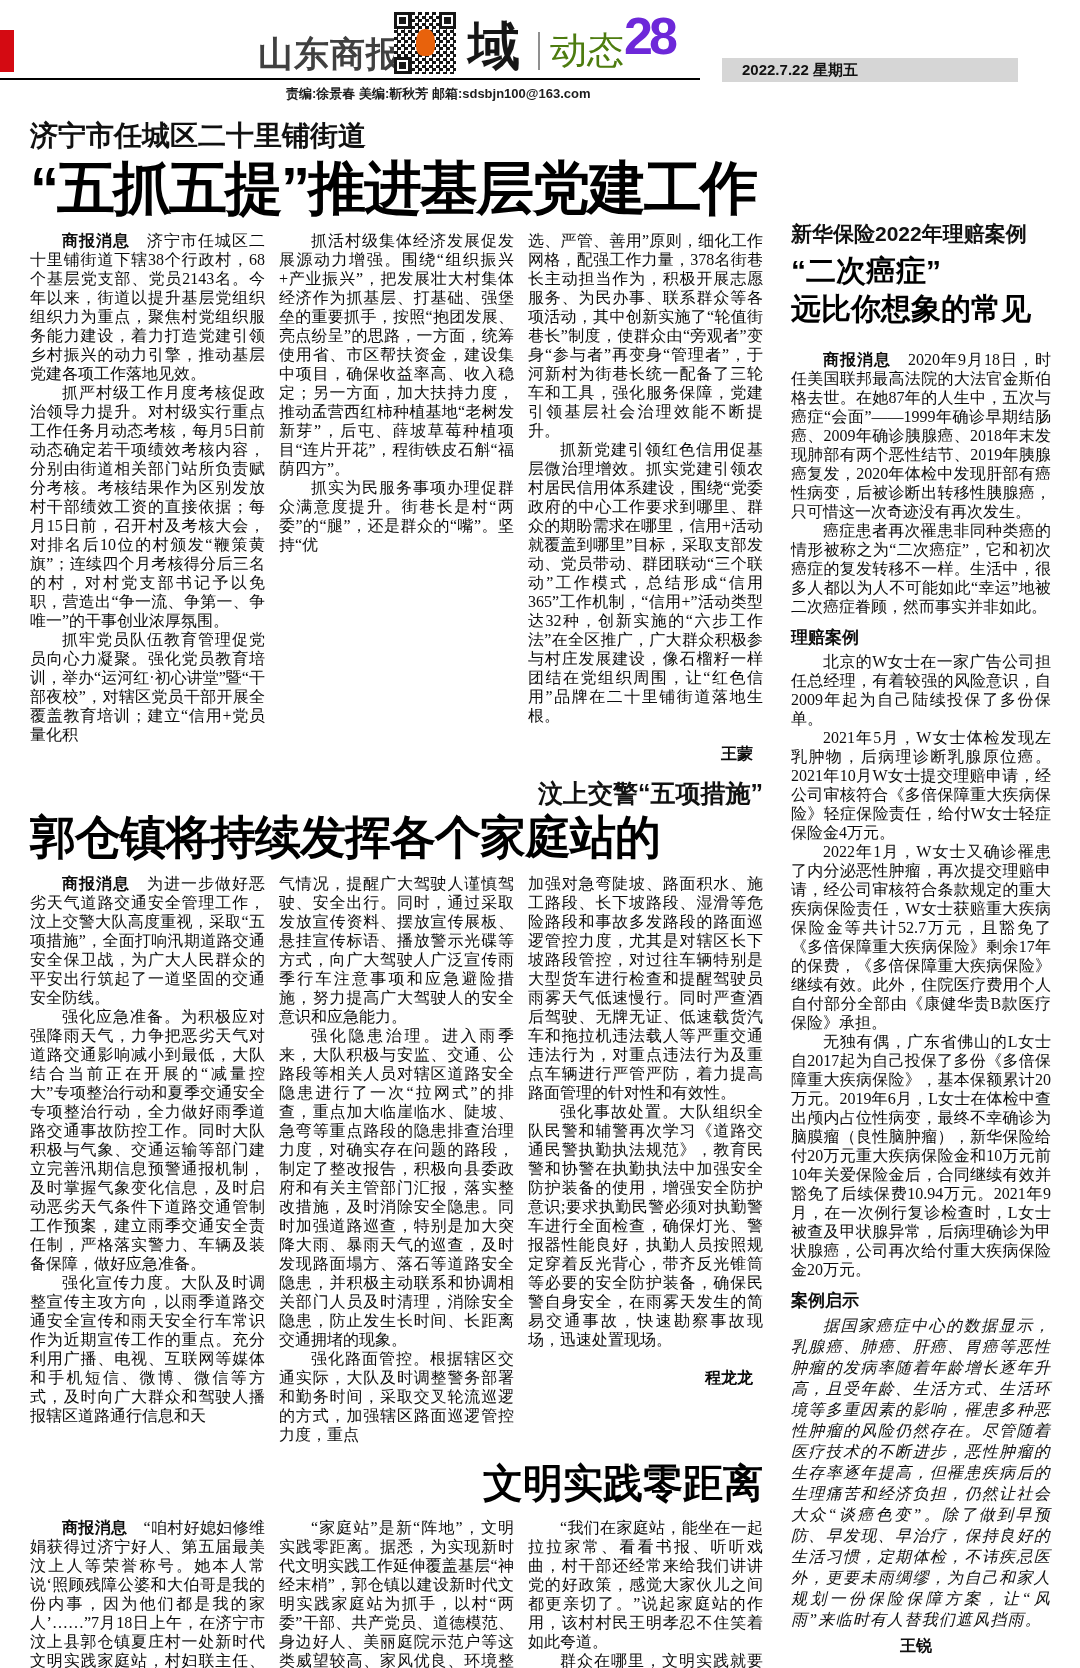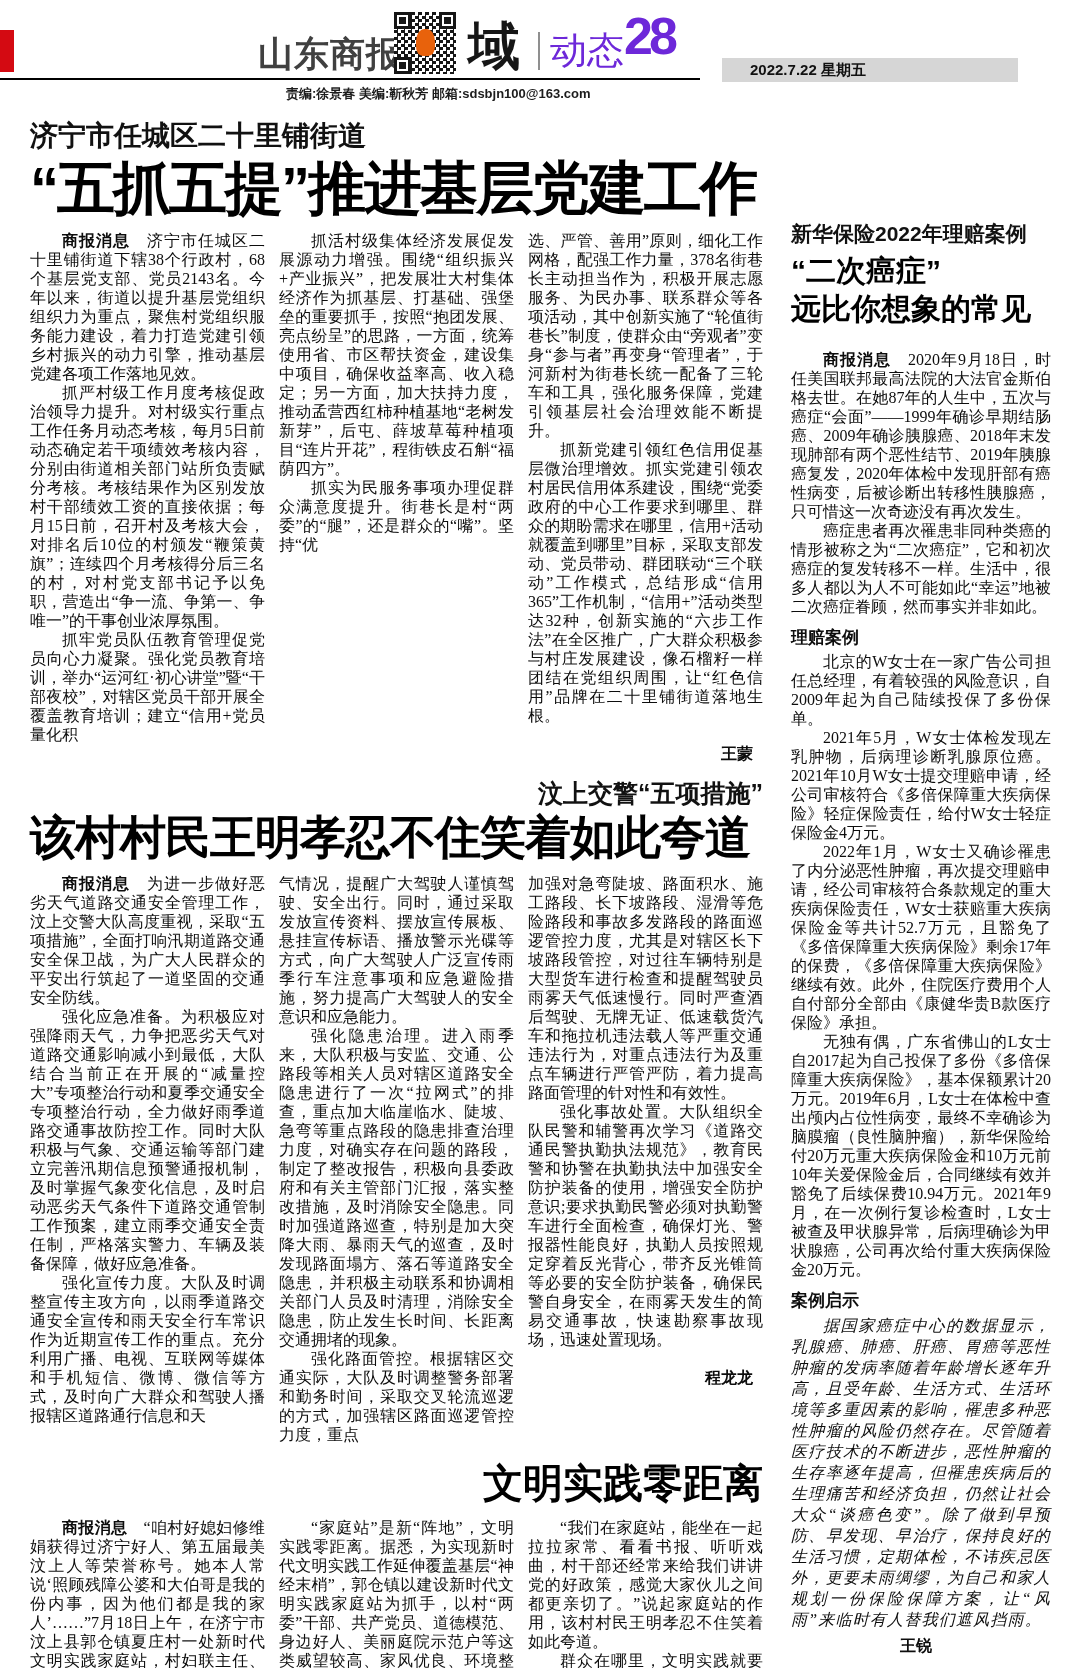--- a/index.html
+++ b/index.html
@@ -17,26 +17,26 @@
            background:repeating-conic-gradient(#161616 0% 25%, #ffffff 0% 50%); background-size:7px 7px; }
   .qr .finder { position:absolute; width:17px; height:17px; border:3px solid #161616; background:#fff; box-sizing:border-box; }
   .qr .finder::after { content:""; position:absolute; inset:2px; background:#161616; }
   .qr .f-tl { left:0; top:0; } .qr .f-tr { right:0; top:0; } .qr .f-bl { left:0; bottom:0; }
   .qr .blob { position:absolute; left:22px; top:17px; width:19px; height:27px;
               background:#e8620c; border-radius:45% 45% 35% 35%; }
   .sec   { position:absolute; left:468px; top:20px; font-family:"Liberation Sans",sans-serif;
            font-weight:700; font-size:52px; line-height:1; color:#161616; }
   .sec-div { position:absolute; left:538px; top:32px; width:2px; height:38px; background:#8f8f8f; }
   .sec2  { position:absolute; left:550px; top:32px; font-family:"Liberation Sans",sans-serif;
-           font-weight:400; font-size:37px; line-height:1; color:#6d28d9; }
+           font-weight:400; font-size:37px; line-height:1; color:#4d7c0f; }
   .pageno{ position:absolute; left:624px; top:10px; font-family:"Liberation Sans",sans-serif;
            font-weight:900; font-size:52px; line-height:1; letter-spacing:-4px; color:#6d28d9; }
   .datebar { position:absolute; left:722px; top:58px; width:296px; height:24px; background:#d6d6d6;
            font-family:"Liberation Sans",sans-serif; font-weight:700; font-size:15px; line-height:24px;
-           padding-left:28px; box-sizing:border-box; color:#111; }
+           padding-left:20px; box-sizing:border-box; color:#111; }
   .hrule { position:absolute; left:0; top:78px; width:700px; height:2px; background:#000; }
   .staff { position:absolute; left:286px; top:85px; font-family:"Liberation Sans",sans-serif;
            font-weight:700; font-size:13px; color:#1c1c1c; }
   
   .content { display:flex; padding-left:30px; }
   .main  { width:733px; flex:none; }
   .aside { width:260px; flex:none; margin-left:28px; padding-top:112px; }
   .kicker { font-family:"Liberation Sans",sans-serif; font-weight:600; color:#111; }
   .k1 { font-size:28px; margin:9px 0 2px; }
   .k2 { font-size:25px; margin:0 0 2px;text-align:right; }
@@ -112,21 +112,21 @@
                 <p class="para cont">选、严管、善用”原则，细化工作网格，配强工作力量，378名街巷长主动担当作为，积极开展志愿服务、为民办事、联系群众等各项活动，其中创新实施了“轮值街巷长”制度，使群众由“旁观者”变身“参与者”再变身“管理者”，于河新村为街巷长统一配备了三轮车和工具，强化服务保障，党建引领基层社会治理效能不断提升。</p>
                 <p class="para">抓新党建引领红色信用促基层微治理增效。抓实党建引领农村居民信用体系建设，围绕“党委政府的中心工作要求到哪里、群众的期盼需求在哪里，信用+活动就覆盖到哪里”目标，采取支部发动、党员带动、群团联动“三个联动”工作模式，总结形成“信用365”工作机制，“信用+”活动类型达32种，创新实施的“六步工作法”在全区推广，广大群众积极参与村庄发展建设，像石榴籽一样团结在党组织周围，让“红色信用”品牌在二十里铺街道落地生根。</p>
               </div>
             <div class="byline">王蒙</div>
           </div>
         </div>
       </article>
 
       <article class="a2">
         <div class="kicker k2">汶上交警“五项措施”</div>
-        <h2 class="hl2">该村村民王明孝忍不住笑着如此夸道</h2>
+        <h2 class="hl2">郭仓镇将持续发挥各个家庭站的</h2>
         <div class="cols">
           <div class="col">
               <div>
                 <p class="para"><b class="lead">商报消息</b>　为进一步做好恶劣天气道路交通安全管理工作，汶上交警大队高度重视，采取“五项措施”，全面打响汛期道路交通安全保卫战，为广大人民群众的平安出行筑起了一道坚固的交通安全防线。</p>
                 <p class="para">强化应急准备。为积极应对强降雨天气，力争把恶劣天气对道路交通影响减小到最低，大队结合当前正在开展的“减量控大”专项整治行动和夏季交通安全专项整治行动，全力做好雨季道路交通事故防控工作。同时大队积极与气象、交通运输等部门建立完善汛期信息预警通报机制，及时掌握气象变化信息，及时启动恶劣天气条件下道路交通管制工作预案，建立雨季交通安全责任制，严格落实警力、车辆及装备保障，做好应急准备。</p>
                 <p class="para">强化宣传力度。大队及时调整宣传主攻方向，以雨季道路交通安全宣传和雨天安全行车常识作为近期宣传工作的重点。充分利用广播、电视、互联网等媒体和手机短信、微博、微信等方式，及时向广大群众和驾驶人播报辖区道路通行信息和天</p>
               </div>
             </div>
           <div class="col">
               <div>

